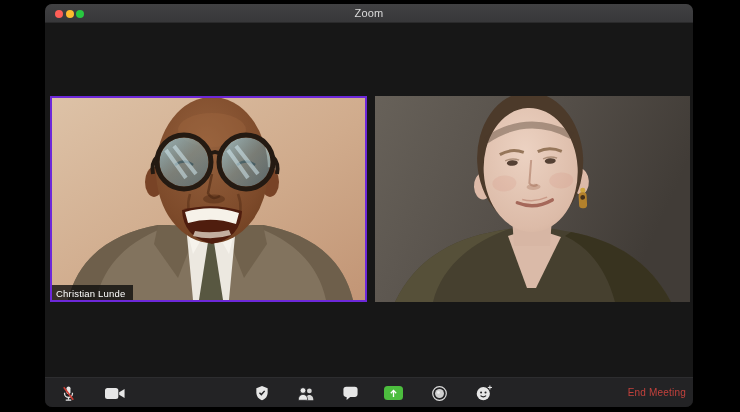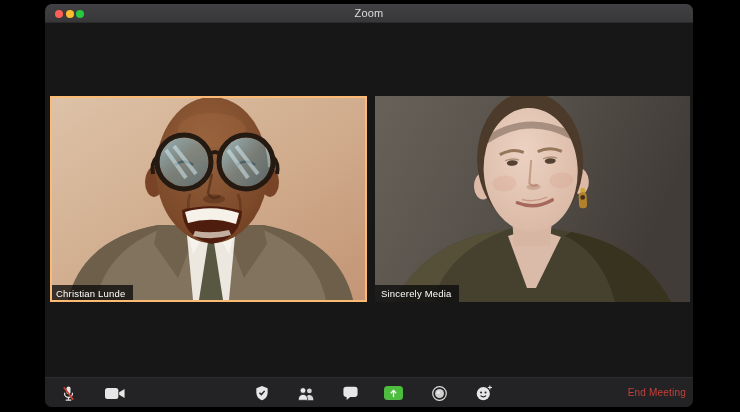--- a/index.html
+++ b/index.html
@@ -18,21 +18,21 @@
                 line-height:19px; text-align:center; color:#dcdcdc; font-size:11px;
                 font-weight:500; letter-spacing:.2px; }
   .traffic { position:absolute; top:5.5px; width:8px; height:8px; border-radius:50%; }
   .t-close { left:10px;  background:#ff5f57; }
   .t-min   { left:20.5px; background:#febc2e; }
   .t-zoom  { left:31px;  background:#28c840; }
 
   
   .video-tile { position:absolute; top:92px; height:206px; overflow:hidden;
                 background:#222; }
-  .tile-left  { left:5px;   width:317px; border:2px solid #fdba74;padding-left:37px; }
+  .tile-left  { left:5px;   width:317px; border:2px solid #6d28d9;padding-left:37px; }
   .tile-right { left:330px; width:315px; }
   .video-tile svg { position:absolute; left:0; top:0; width:100%; height:100%; display:block; }
 
   .name-label { position:absolute; left:0; bottom:0; background:rgba(12,12,12,.78);
                 color:#fff; font-size:9.5px; line-height:1; padding:4px 7px 4px 6px;
                 letter-spacing:.2px; white-space:nowrap; }
   .tile-left .name-label { left:-2px; bottom:-2px; }
 
   
   .toolbar { position:absolute; left:0; right:0; bottom:0; height:30px;
@@ -183,21 +183,20 @@
           <path d="M 157 64 L 154 87 Q 157 92 162 89" stroke="#ab7a64" stroke-opacity=".6" stroke-width="2" fill="none"></path>
           <ellipse cx="158" cy="91" rx="7" ry="3" fill="#ab7a64" opacity=".4"></ellipse>
 
           <path d="M 141 106 Q 158 114 176 105" stroke="#a5685a" stroke-width="3.5" fill="none" stroke-linecap="round"></path>
           <path d="M 146 103 Q 158 107 171 102" stroke="#c08a77" stroke-width="1.5" fill="none" opacity=".7"></path>
 
           <ellipse cx="129" cy="86" rx="12" ry="8" fill="#d28c78" opacity=".18"></ellipse>
           <ellipse cx="186" cy="86" rx="12" ry="8" fill="#d28c78" opacity=".18"></ellipse>
         </g>
       </svg>
-      <div class="name-label">Sincerely Media</div>
     </div>
 
     <div class="toolbar">
 
       <div class="tb-btn b-mic">
         <svg width="19" height="19" viewBox="0 0 24 24">
           <rect x="9.5" y="3" width="5" height="10" rx="2.5" fill="#e6e6e6"></rect>
           <path d="M7 11 v1 a5 5 0 0 0 10 0 v-1" stroke="#e6e6e6" stroke-width="1.6" fill="none"></path>
           <line x1="12" y1="17" x2="12" y2="20" stroke="#e6e6e6" stroke-width="1.6"></line>
           <line x1="8.5" y1="20.5" x2="15.5" y2="20.5" stroke="#e6e6e6" stroke-width="1.6"></line>

